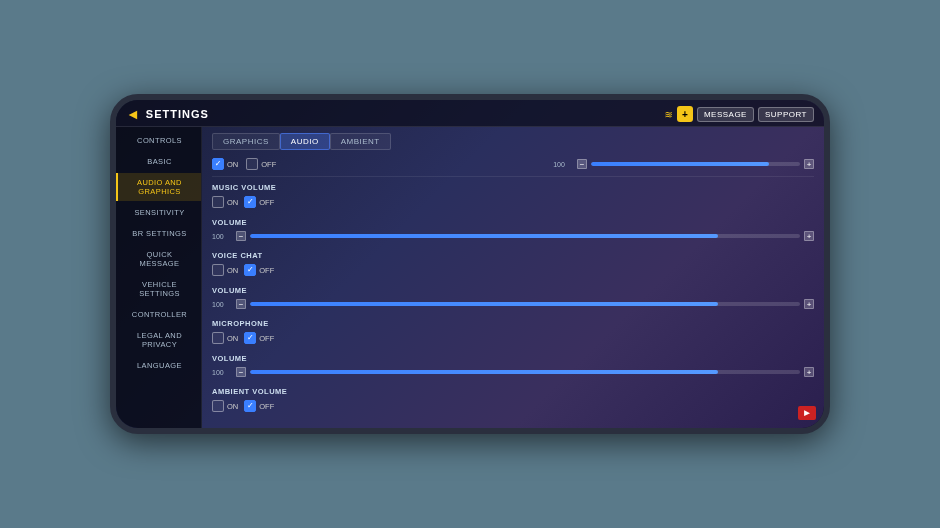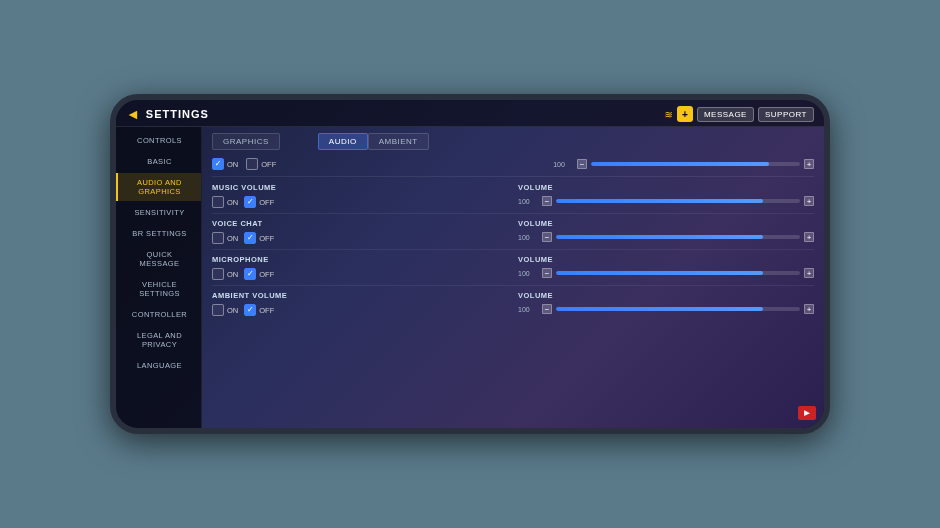--- a/index.html
+++ b/index.html
@@ -151,21 +151,20 @@
       color: #aabbcc;
       cursor: pointer;
       border: 1px solid transparent;
       border-radius: 2px;
       letter-spacing: 0.5px;
     }
     .tab.active {
       background: rgba(80,130,255,0.3);
       border: 1px solid rgba(80,130,255,0.6);
       color: #fff;
-      margin-left: 38px;
     }
     .tab:not(.active) {
       background: rgba(255,255,255,0.05);
       border: 1px solid rgba(255,255,255,0.15);
     }
 
     
     .settings-rows {
       display: flex;
       flex-direction: column;
@@ -180,20 +179,21 @@
       gap: 8px;
       padding-bottom: 6px;
       border-bottom: 1px solid rgba(255,255,255,0.08);
       margin-bottom: 2px;
     }
 
     .setting-row {
       display: flex;
       align-items: stretch;
       gap: 10px;
+      flex-direction: column;
     }
     .setting-left {
       flex: 1;
       display: flex;
       flex-direction: column;
       gap: 4px;
     }
     .setting-right {
       flex: 1;
       display: flex;

